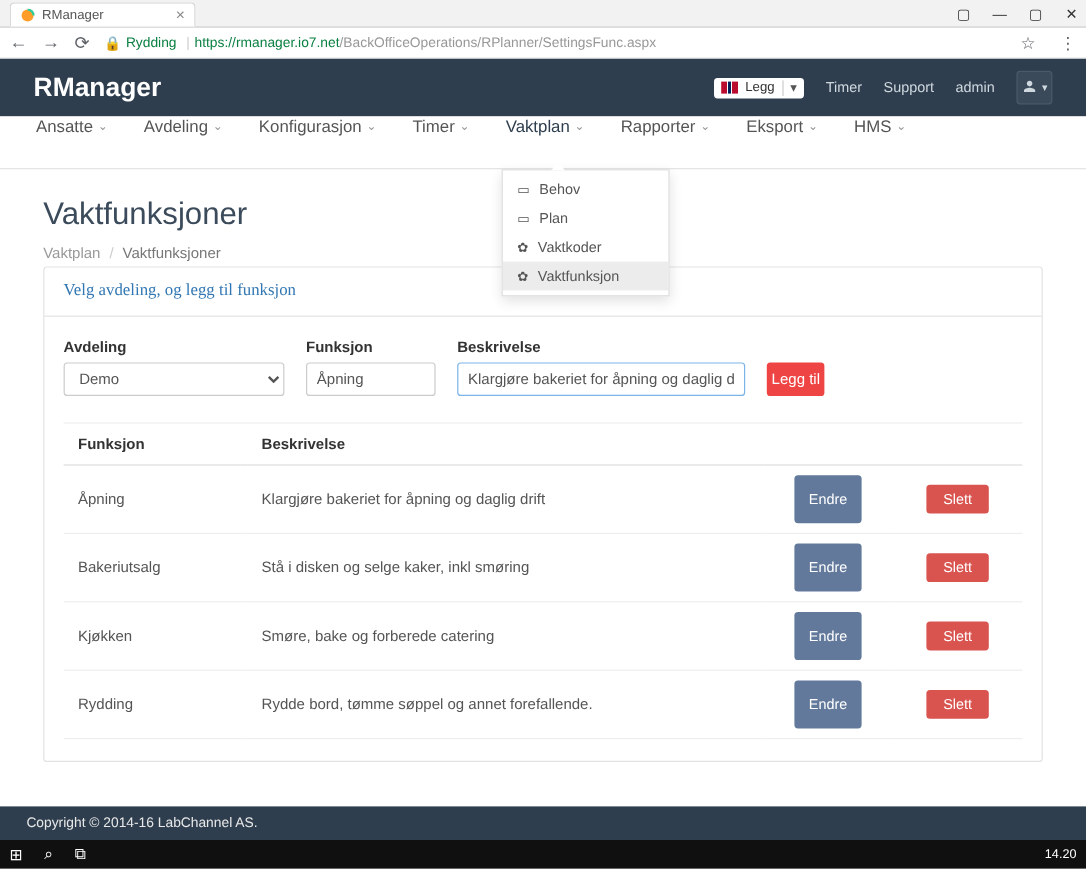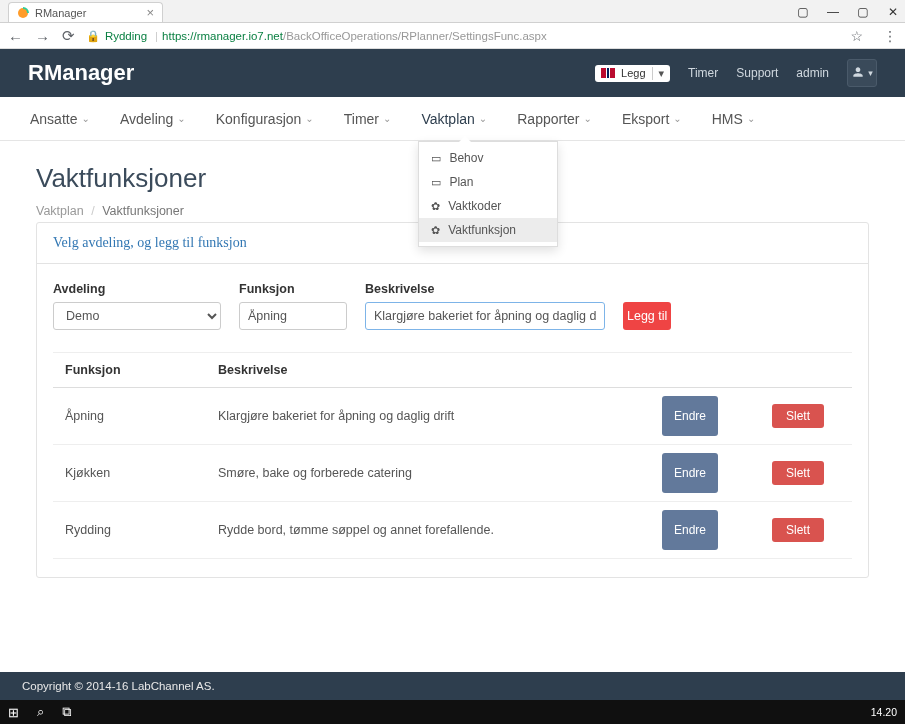--- a/index.html
+++ b/index.html
@@ -27,21 +27,21 @@
 .header-right { margin-left: auto; display: flex; align-items: center; gap: 18px; font-size: 12px; }
 .lang-select { background: #fff; border-radius: 3px; padding: 2px 6px; font-size: 11px; color: #333; display: flex; align-items: center; gap: 6px; }
 .lang-flag { width: 14px; height: 10px; background: linear-gradient(to right,#ba0c2f 33%, #fff 33%, #fff 40%, #00205b 40%, #00205b 60%, #fff 60%, #fff 67%, #ba0c2f 67%); display:inline-block;}
 .lang-caret-box { border-left:1px solid #ccc; padding-left:6px; color:#555;}
 .header-link { color: #d0d8df; }
 .avatar-box { width: 30px; height: 28px; background: #3a4a5a; border: 1px solid #4a5a6a; border-radius: 3px; display:flex; align-items:center; justify-content:center; gap:3px;}
 .avatar-icon svg { width:14px; height:14px; fill:#d0d8df;}
 .avatar-caret { color:#d0d8df; font-size:9px; }
 
 
-.main-nav { background: #fff; height: 44px; display: flex; align-items: center; padding: 0 30px; gap: 30px; border-bottom: 1px solid #e5e5e5; font-size: 14px; color: #555; position: relative; }
+.main-nav { background: #fff; height: 44px; display: flex; align-items: flex-start; padding: 0 30px; gap: 30px; border-bottom: 1px solid #e5e5e5; font-size: 14px; color: #555; position: relative; }
 .nav-item { display: flex; align-items: center; gap: 4px; cursor: pointer; }
 .nav-item.active { color: #2e3e4e; font-weight: 500; }
 .caret-down { font-size: 10px; color: #999; }
 
 
 .dropdown { position: absolute; top: 44px; left: 418px; width: 140px; background: #fff; border: 1px solid #ddd; box-shadow: 0 4px 10px rgba(0,0,0,0.12); padding: 4px 0; z-index: 50; }
 .dropdown-arrow { position:absolute; top:-6px; left:40px; width:0; height:0; border-left:6px solid transparent; border-right:6px solid transparent; border-bottom:6px solid #fff; }
 .dd-item { display: flex; align-items: center; gap: 8px; padding: 5px 12px; font-size: 12px; color: #555; }
 .dd-item.active { background: #ececec; }
 .dd-icon { font-size: 11px; color: #555; }
@@ -54,21 +54,21 @@
 .breadcrumb .sep { margin: 0 4px; color: #ccc; }
 
 .panel { border: 1px solid #e3e3e3; border-radius: 3px; }
 .panel-heading { padding: 12px 16px; font-size: 14px; color: #3277b3; border-bottom: 1px solid #e3e3e3; font-family: Liberation Serif, serif; }
 .panel-body { padding: 18px 16px; }
 
 .form-row { display: flex; gap: 18px; align-items: flex-end; margin-bottom: 22px; }
 .form-group { display: flex; flex-direction: column; gap: 6px; }
 .form-label { font-size: 12.5px; font-weight: bold; color: #333; }
 .form-select, .form-input { height: 28px; border: 1px solid #ccc; border-radius: 3px; padding: 0 8px; font-size: 12.5px; color: #555; }
-.form-select { width: 168px; background: #fff; }
+.form-select { width: 184px; background: #fff; }
 .form-input { background: #fff; }
 .form-input.beskrivelse { border-color: #7db4e8; width: 240px; }
 .btn-add { background: #ef4444; color: #fff; border: none; border-radius: 3px; height: 28px; padding: 0 4px; font-size: 12.5px; }
 
 table { width: 100%; border-collapse: collapse; }
 th { text-align: left; font-size: 12.5px; color: #333; padding: 10px 12px; border-bottom: 1px solid #ddd; border-top: 1px solid #eee;}
 td { font-size: 12.5px; color: #555; padding: 8px 12px; border-bottom: 1px solid #eee; vertical-align: middle;}
 td:nth-child(3), td:nth-child(4) { text-align: center; }
 .btn-edit { background: #62799b; color: #fff; border: none; border-radius: 3px; padding: 13px 12px; font-size: 12px; }
 .btn-delete { background: #d9534f; color: #fff; border: none; border-radius: 3px; padding: 5px 14px; font-size: 12px; }
@@ -236,20 +236,26 @@
           </tr>
         </thead>
         <tbody id="table-body">
             <tr>
               <td>Åpning</td>
               <td>Klargjøre bakeriet for åpning og daglig drift</td>
               <td><button class="btn-edit">Endre</button></td>
               <td><button class="btn-delete">Slett</button></td>
             </tr>
             <tr>
+              <td>Bakeriutsalg</td>
+              <td>Stå i disken og selge kaker, inkl smøring</td>
+              <td><button class="btn-edit">Endre</button></td>
+              <td><button class="btn-delete">Slett</button></td>
+            </tr>
+            <tr>
               <td>Kjøkken</td>
               <td>Smøre, bake og forberede catering</td>
               <td><button class="btn-edit">Endre</button></td>
               <td><button class="btn-delete">Slett</button></td>
             </tr>
             <tr>
               <td>Rydding</td>
               <td>Rydde bord, tømme søppel og annet forefallende.</td>
               <td><button class="btn-edit">Endre</button></td>
               <td><button class="btn-delete">Slett</button></td>

